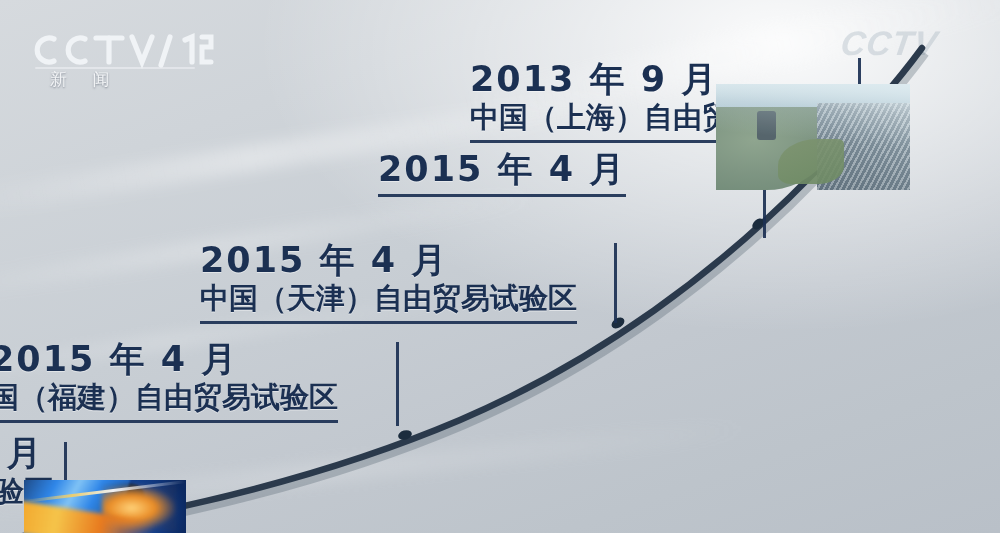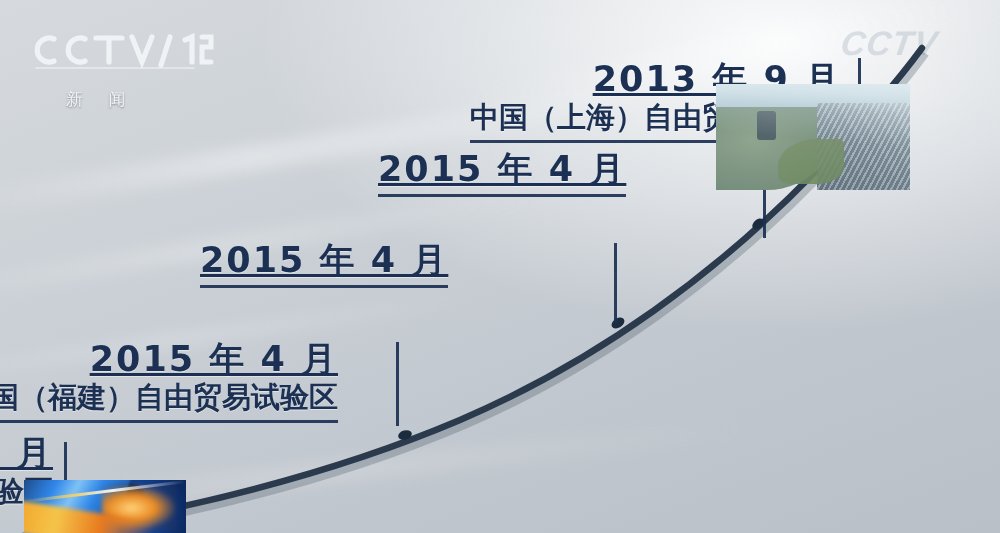--- a/index.html
+++ b/index.html
@@ -19,41 +19,40 @@
   .h1{ left:-6%; top:26%; width:70%; height:26px; transform:rotate(-9deg); }
   .h2{ left:-8%; top:44%; width:62%; height:20px; transform:rotate(-9deg); opacity:.65;}
   .h3{ left:-10%; top:62%; width:58%; height:16px; transform:rotate(-8deg); opacity:.5;}
   .h4{ left:46%; top:6%;  width:58%; height:40px; transform:rotate(-12deg); opacity:.7;}
   .h5{ left:-4%; top:86%; width:80%; height:22px; transform:rotate(-6deg); opacity:.45;}
 
   
   .bug{ position:absolute; left:22px; top:28px; width:200px; height:66px; }
   .bug svg{ display:block; }
   .bug .sub{
-    position:absolute; left:44px; top:40px; width:120px;
+    position:absolute; left:28px; top:40px; width:120px;
     color:#f2f4f6; font-size:17px; letter-spacing:10px;
     text-shadow:0 1px 2px rgba(60,70,85,.55);
     font-family:"DejaVu Sans",sans-serif;
-    margin-top:20px;
   }
 
   
   .wm{ position:absolute; right:62px; top:24px; font-size:34px; font-weight:700;
        color:rgba(150,165,180,.30); letter-spacing:1px; font-style:italic;
        transform:skewX(-8deg); pointer-events:none; }
 
   
   .curve{ position:absolute; inset:0; pointer-events:none; }
 
   
   .lbl{ position:absolute; color:#1b3052; text-shadow:0 1px 0 rgba(255,255,255,.45); }
   .lbl .date{
     font-family:"DejaVu Sans","Liberation Sans",sans-serif;
     font-weight:700; font-size:35px; line-height:1.02; letter-spacing:2px;
-    white-space:nowrap; text-align:right;text-decoration:underline;
+    white-space:nowrap; text-align:left;
   }
   .lbl .name{
     font-family:"DejaVu Sans","Liberation Sans",sans-serif;
     font-weight:700; font-size:29px; line-height:1.18; letter-spacing:0px;
     white-space:nowrap; margin-top:2px;
   }
   .lbl .rule{ height:3px; background:#1b3052; margin-top:6px; opacity:.92; }
   .lbl .tick{ position:absolute; width:3px; background:#1b3052; opacity:.92; }
 
   #lbl0{ left:470px; top:62px;  }
@@ -155,20 +154,21 @@
   </div>
 
   <div class="lbl" id="lbl1">
     <div class="date">2015 年 4 月</div>
     <div class="rule"></div>
     <div class="tick" style="left:385px; top:38px; height:48px;"></div>
   </div>
 
   <div class="lbl" id="lbl2">
     <div class="date">2015 年 4 月</div>
+    <div class="name">中国（天津）自由贸易试验区</div>
     <div class="rule"></div>
     <div class="tick" style="left:414px; top:0px; height:80px;"></div>
   </div>
 
   <div class="lbl" id="lbl3">
     <div class="date">2015 年 4 月</div>
     <div class="name">国（福建）自由贸易试验区</div>
     <div class="rule"></div>
     <div class="tick" style="left:406px; top:0px; height:84px;"></div>
   </div>

